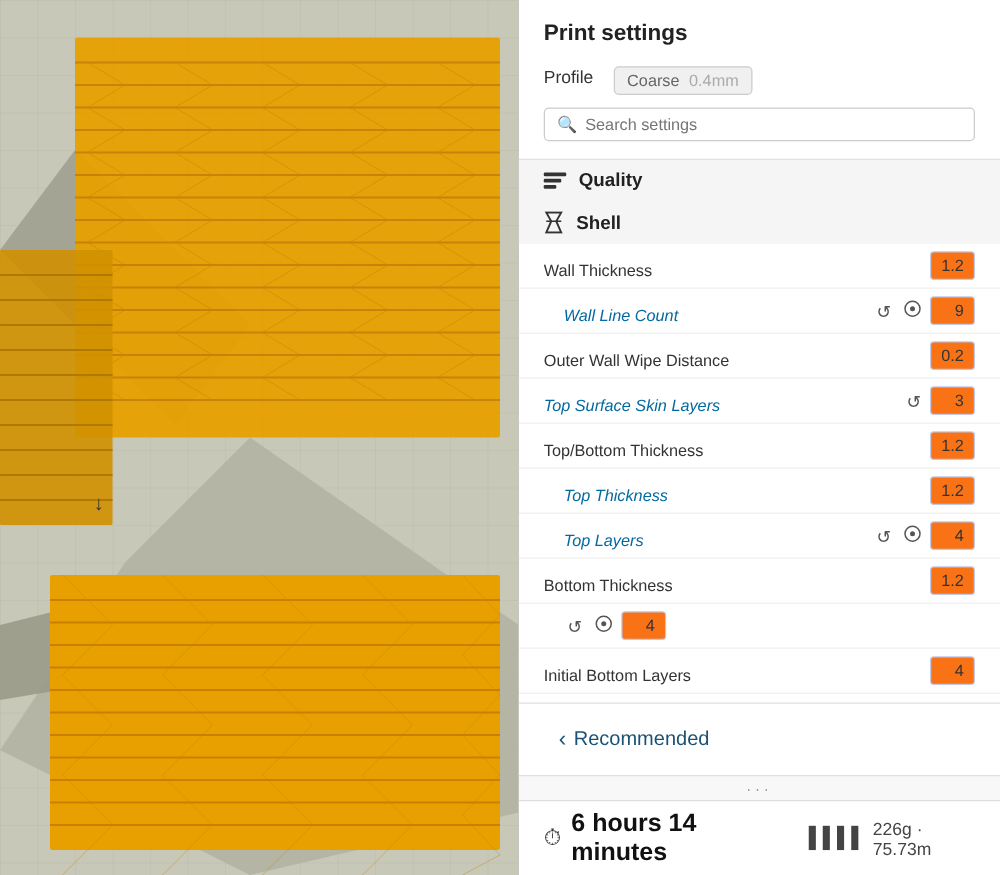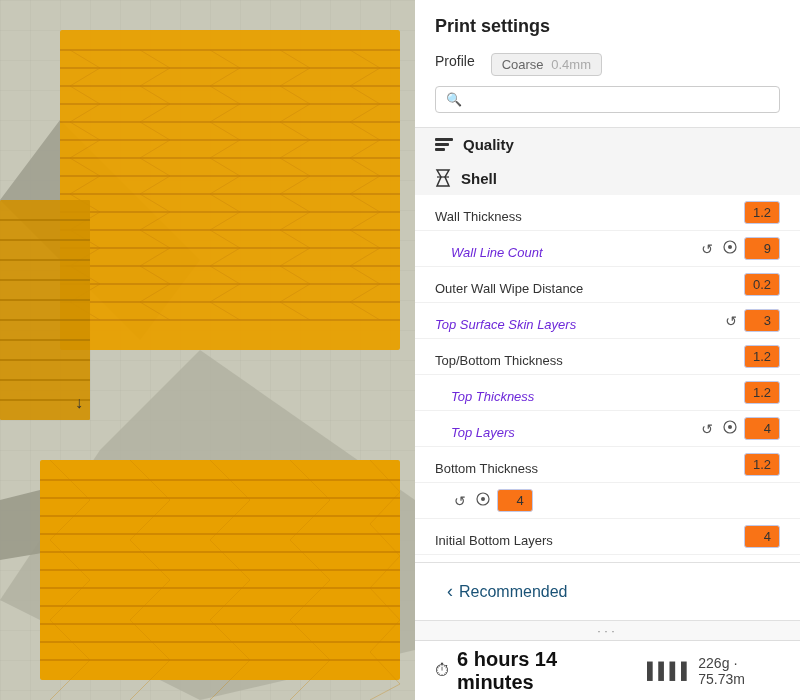--- a/index.html
+++ b/index.html
@@ -136,21 +136,21 @@
       min-height: 36px;
     }
 
     .setting-row.indented {
       padding-left: 36px;
     }
 
     .setting-name {
       flex: 1;
       font-size: 13px;
-      color: #6d28d9;
+      color: #0369a1;
       font-style: italic;
     }
 
     .setting-name.normal {
       font-style: normal;
       color: #333;
       font-weight: 500;
     }
 
     .setting-controls {
@@ -394,20 +394,21 @@
     <div class="panel-title">Print settings</div>
     <div class="profile-row">
       <span class="profile-label">Profile</span>
       <span class="profile-badge">
         <span>Coarse</span>
         <span style="color:#aaa;margin-left:4px;">0.4mm</span>
       </span>
     </div>
     <div class="search-bar">
       <span class="search-icon-unicode">🔍</span>
+      <input class="search-input" type="text" placeholder="Search settings" style="">
     </div>
   </div>
 
   <div class="settings-list">
 
     <div class="section-header">
       <div class="quality-lines">
         <div class="quality-line"></div>
         <div class="quality-line"></div>
         <div class="quality-line"></div>

